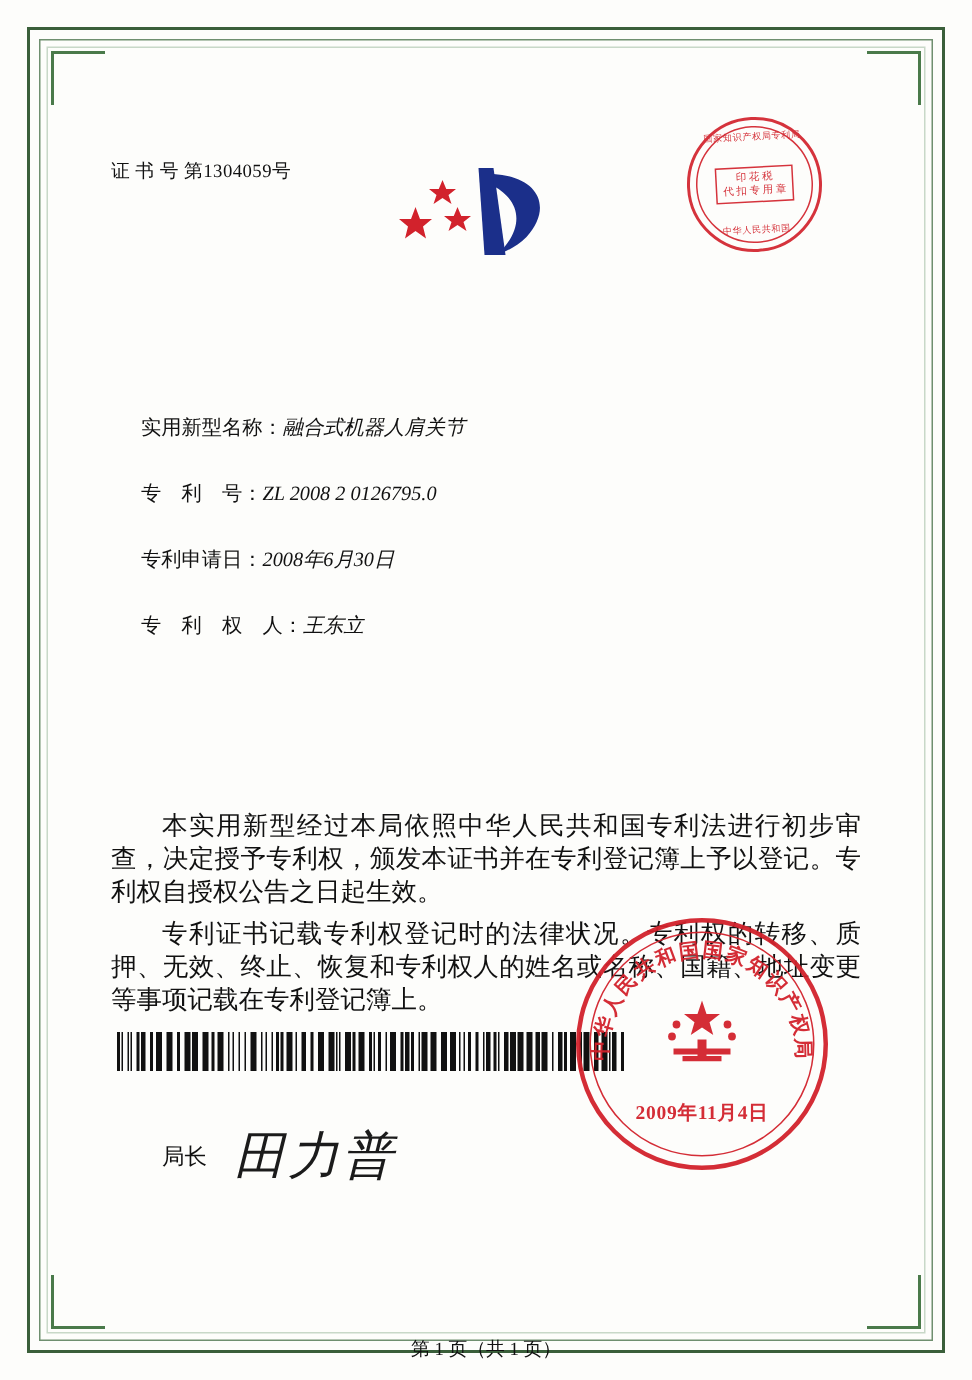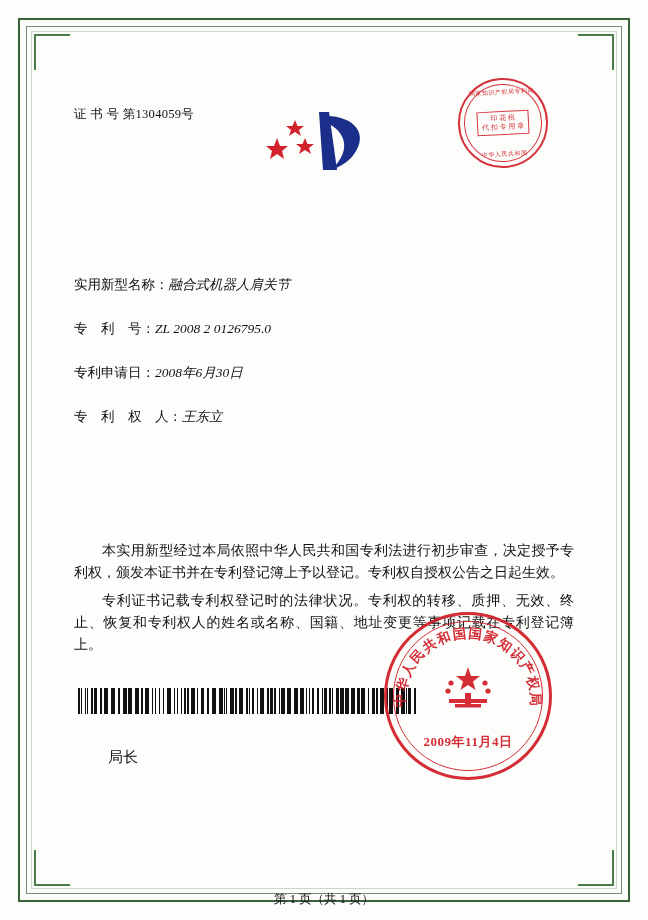--- a/index.html
+++ b/index.html
@@ -155,32 +155,33 @@
   }
   .field {
     font-size: 13.5px;
     line-height: 18px;
     margin-bottom: 26px;
     color: #111;
     white-space: nowrap;
   }
   .field .label {
     display: inline;
+    margin-left: 20px;
   }
   .field .value {
     display: inline;
     font-style: italic;
   }
 
   .paras {
     position: absolute;
     left: 26px;
     right: 26px;
     top: 492px;
-    font-size: 14px;
+    font-size: 17px;
     line-height: 22px;
     color: #111;
     text-align: justify;
   }
   .para {
     text-indent: 2em;
     margin-bottom: 6px;
   }
 
   
@@ -488,20 +489,21 @@
         <i style="width: 1px;"></i>
         <i style="width: 1px; background: transparent;"></i>
         <i style="width: 3px;"></i>
         <i style="width: 3px; background: transparent;"></i>
         <i style="width: 2px;"></i>
         <i style="width: 2px; background: transparent;"></i>
       </div>
 
     <div class="sig-row">
       <div class="sig-label">局长</div>
+      <div class="sig-name">田力普</div>
     </div>
 
     <div class="seal-main">
       <div class="ring2"></div>
       <svg class="curve" viewBox="0 0 162 162">
         <defs>
           <path id="arcpath" d="M 18,86 A 63,63 0 0 1 144,86" fill="none"></path>
         </defs>
         <text>
           <textPath href="#arcpath" startOffset="50%" text-anchor="middle" id="arc-label">中华人民共和国国家知识产权局</textPath>

